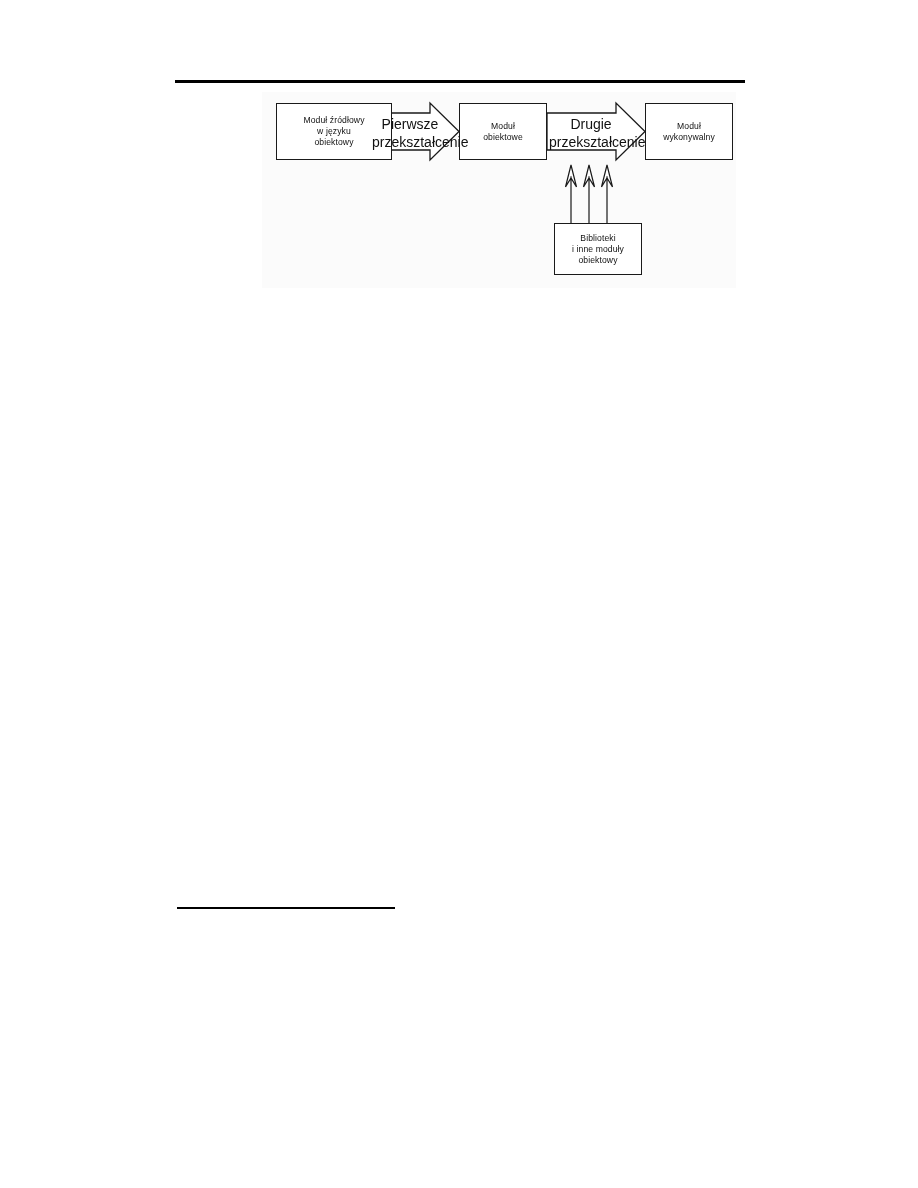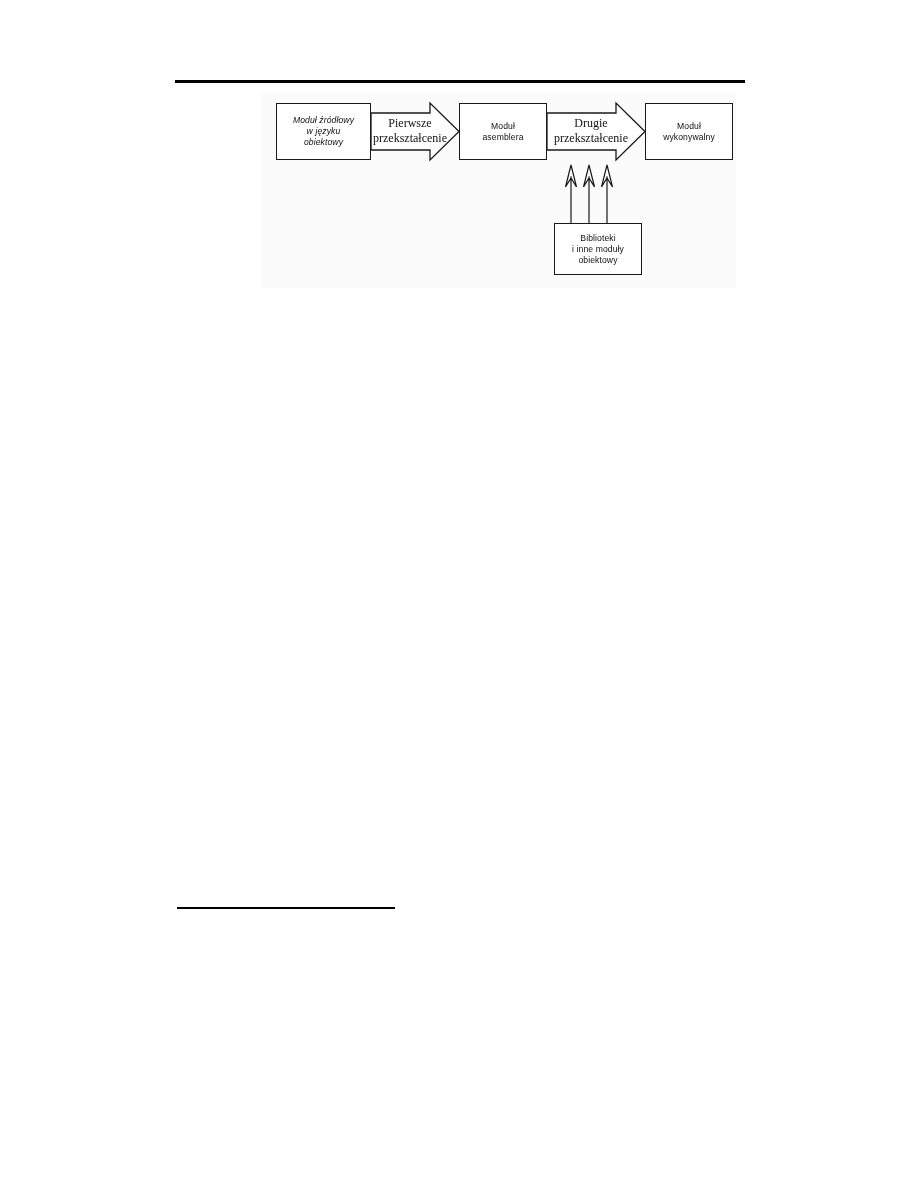--- a/index.html
+++ b/index.html
@@ -80,35 +80,34 @@
     padding: 0 3px;
     box-sizing: border-box;
   }
 
   .node-box .lines span {
     display: block;
     white-space: nowrap;
   }
 
   
-  #node-source      { left: 14px;  top: 11px;  width: 95px;  height: 57px; font-style: italic; }
+  #node-source      { left: 14px;  top: 11px;  width: 116px;  height: 57px; }
   #node-object      { left: 197px; top: 11px;  width: 88px;  height: 57px; }
   #node-executable  { left: 383px; top: 11px;  width: 88px;  height: 57px; }
   #node-libraries   { left: 292px; top: 131px; width: 88px;  height: 52px; }
 
   
   .arrow-label {
     position: absolute;
     text-align: center;
-    font-size: 12px;
+    font-size: 14px;
     line-height: 1.28;
     color: #111111;
     white-space: nowrap;
     pointer-events: none;
-    font-family: Liberation Serif, serif;
   }
   .arrow-label span { display: block; }
 
   #label-first  { left: 110px; top: 24px; width: 76px; }
   #label-second { left: 287px; top: 24px; width: 84px; }
 </style>
 </head>
 <body>
 
 <div id="page">
@@ -138,21 +137,21 @@
       <div class="lines">
         <span>Moduł źródłowy</span>
         <span>w języku</span>
         <span>obiektowy</span>
       </div>
     </div>
 
     <div class="node-box" id="node-object">
       <div class="lines">
         <span>Moduł</span>
-        <span>asemblera</span>
+        <span>obiektowe</span>
       </div>
     </div>
 
     <div class="node-box" id="node-executable">
       <div class="lines">
         <span>Moduł</span>
         <span>wykonywalny</span>
       </div>
     </div>
 

